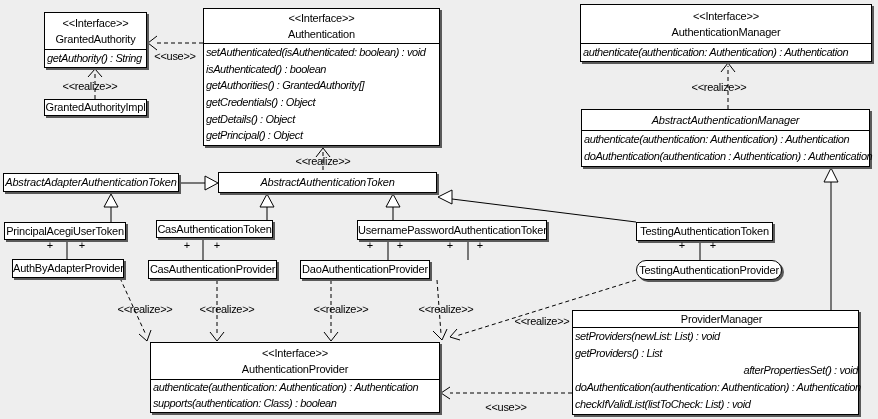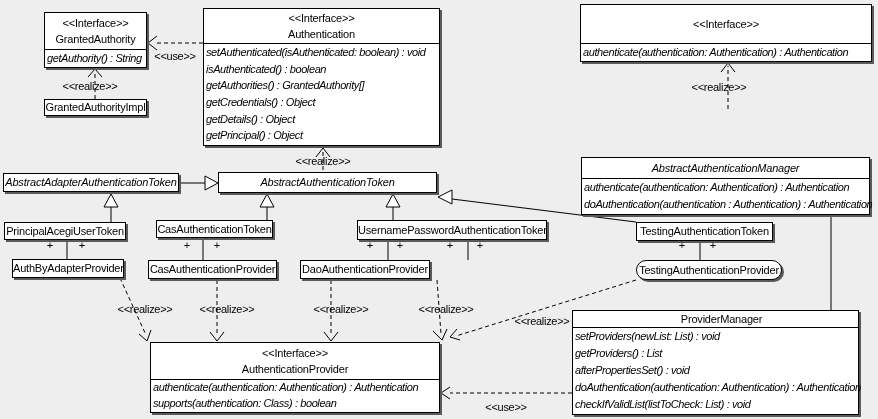--- a/index.html
+++ b/index.html
@@ -109,26 +109,27 @@
         <div class="uml-method" style="height: 16.6667px; line-height: 16.6667px;">isAuthenticated() : boolean</div>
         <div class="uml-method" style="height: 16.6667px; line-height: 16.6667px;">getAuthorities() : GrantedAuthority[]</div>
         <div class="uml-method" style="height: 16.6667px; line-height: 16.6667px;">getCredentials() : Object</div>
         <div class="uml-method" style="height: 16.6667px; line-height: 16.6667px;">getDetails() : Object</div>
         <div class="uml-method" style="height: 16.6667px; line-height: 16.6667px;">getPrincipal() : Object</div>
       </div>
     </div>
     <div class="uml-class" style="left: 580px; top: 4px; width: 292px; height: 58px;">
       <div class="uml-head divided" style="height: 39px;">
         <div>&lt;&lt;Interface&gt;&gt;</div>
+        <div>AuthenticationManager</div>
       </div>
       <div>
         <div class="uml-method" style="height: 16px; line-height: 16px;">authenticate(authentication: Authentication) : Authentication</div>
       </div>
     </div>
-    <div class="uml-class no-clip" style="left: 581px; top: 109px; width: 289px; height: 58px; margin-top: 48px;">
+    <div class="uml-class no-clip" style="left: 581px; top: 109px; width: 289px; height: 58px;">
       <div class="uml-head divided" style="height: 21px;">
         <div class="italic">AbstractAuthenticationManager</div>
       </div>
       <div>
         <div class="uml-method" style="height: 17px; line-height: 17px;">authenticate(authentication: Authentication) : Authentication</div>
         <div class="uml-method italic" style="height: 17px; line-height: 17px;">doAuthentication(authentication : Authentication) : Authentication</div>
       </div>
     </div>
     <div class="uml-class" style="left: 3px; top: 173px; width: 176px; height: 19px;">
       <div class="uml-head" style="height: 17px;">
@@ -190,21 +191,21 @@
         <div class="uml-method" style="height: 15.5px; line-height: 15.5px;">supports(authentication: Class) : boolean</div>
       </div>
     </div>
     <div class="uml-class no-clip" style="left: 572px; top: 310px; width: 287px; height: 105px;">
       <div class="uml-head divided" style="height: 17px; padding-left: 12px;">
         <div>ProviderManager</div>
       </div>
       <div>
         <div class="uml-method" style="height: 17px; line-height: 17px;">setProviders(newList: List) : void</div>
         <div class="uml-method" style="height: 17px; line-height: 17px;">getProviders() : List</div>
-        <div class="uml-method" style="height: 17px; line-height: 17px;">afterPropertiesSet() : void</div>
+        <div class="uml-method" style="height: 17px; line-height: 17px; text-align: right;">afterPropertiesSet() : void</div>
         <div class="uml-method" style="height: 17px; line-height: 17px;">doAuthentication(authentication: Authentication) : Authentication</div>
         <div class="uml-method" style="height: 17px; line-height: 17px;">checkIfValidList(listToCheck: List) : void</div>
       </div>
     </div>
     <div class="edge-label" style="left: 90px; top: 86px;">&lt;&lt;realize&gt;&gt;</div>
     <div class="edge-label" style="left: 175px; top: 56px;">&lt;&lt;use&gt;&gt;</div>
     <div class="edge-label" style="left: 323px; top: 161px;">&lt;&lt;realize&gt;&gt;</div>
     <div class="edge-label" style="left: 719px; top: 87px;">&lt;&lt;realize&gt;&gt;</div>
     <div class="edge-label" style="left: 145px; top: 309px;">&lt;&lt;realize&gt;&gt;</div>
     <div class="edge-label" style="left: 227px; top: 309px;">&lt;&lt;realize&gt;&gt;</div>

